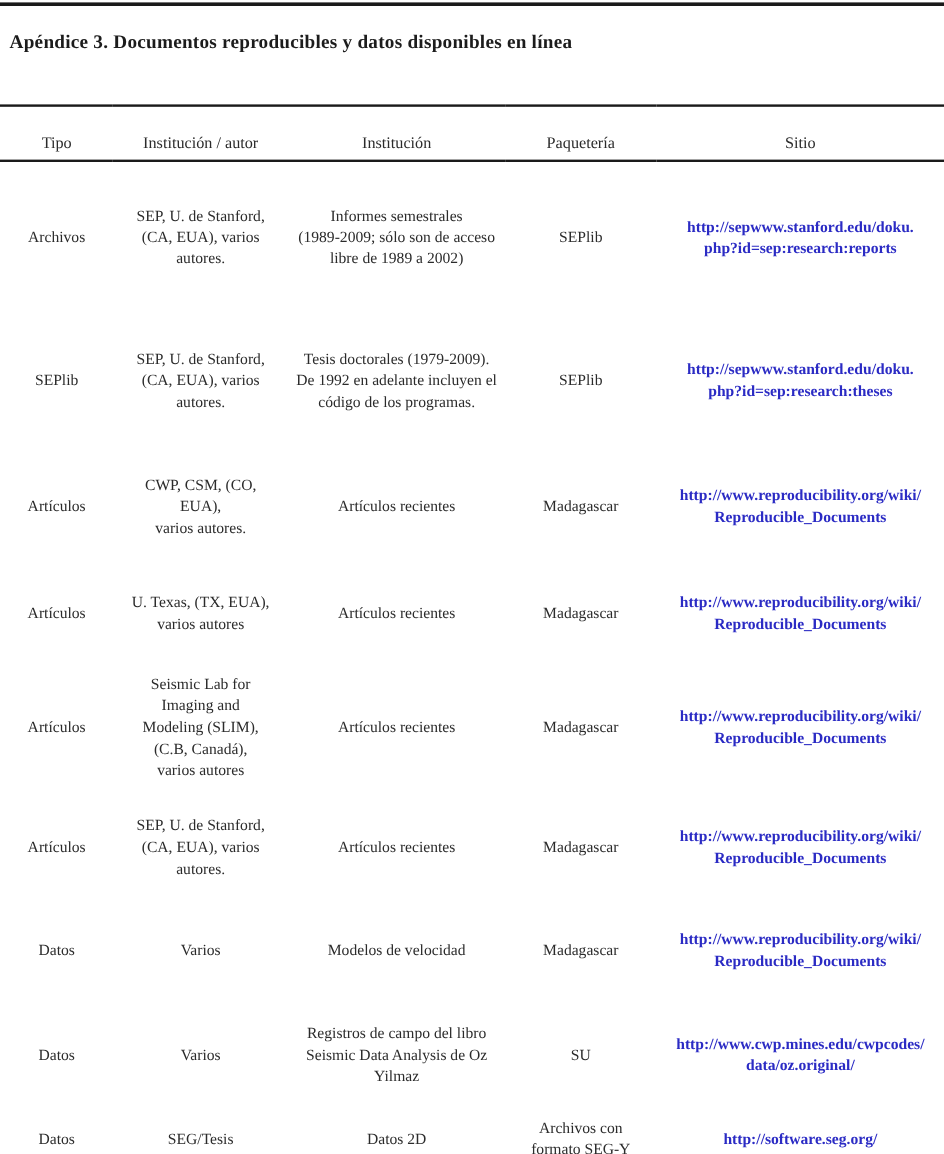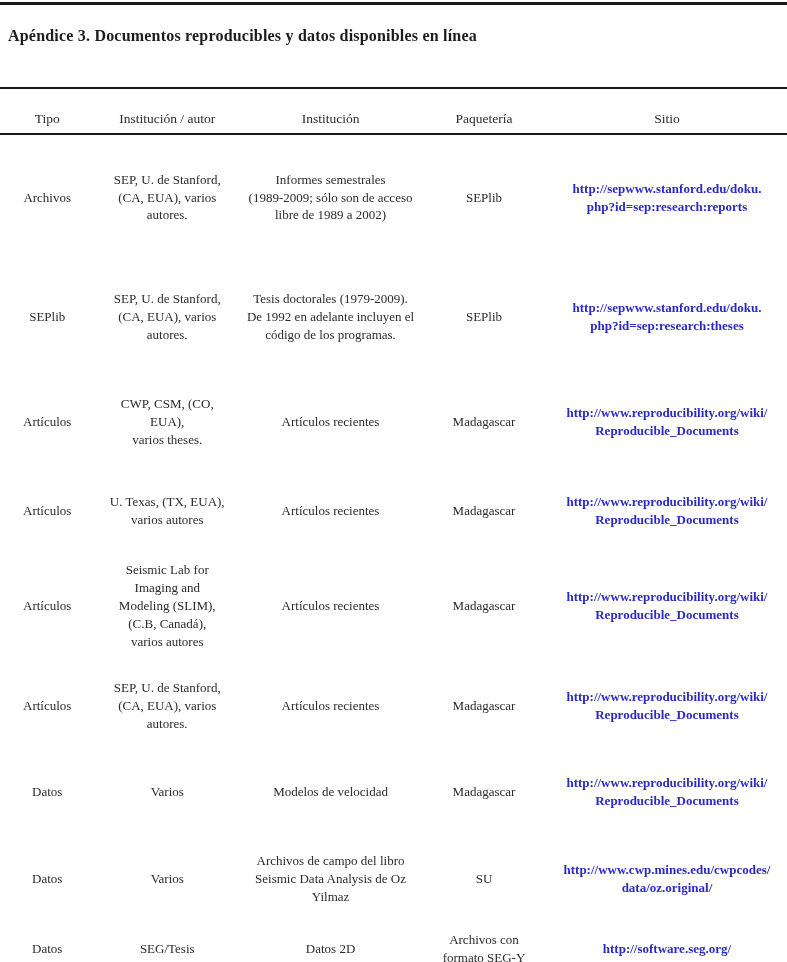--- a/index.html
+++ b/index.html
@@ -124,21 +124,21 @@
 código de los programas.</td>
     <td>SEPlib</td>
     <td><a class="link">http://sepwww.stanford.edu/doku.
 php?id=sep:research:theses</a></td>
   </tr>
 
   <tr>
     <td>Artículos</td>
     <td>CWP, CSM, (CO,
 EUA),
-varios theses.</td>
+varios autores.</td>
     <td>Artículos recientes</td>
     <td>Madagascar</td>
     <td><a class="link">http://www.reproducibility.org/wiki/
 Reproducible_Documents</a></td>
   </tr>
 
   <tr>
     <td>Artículos</td>
     <td>U. Texas, (TX, EUA),
 varios autores</td>
@@ -177,21 +177,21 @@
     <td>Varios</td>
     <td>Modelos de velocidad</td>
     <td>Madagascar</td>
     <td><a class="link">http://www.reproducibility.org/wiki/
 Reproducible_Documents</a></td>
   </tr>
 
   <tr>
     <td>Datos</td>
     <td>Varios</td>
-    <td>Archivos de campo del libro
+    <td>Registros de campo del libro
 Seismic Data Analysis de Oz
 Yilmaz</td>
     <td>SU</td>
     <td><a class="link">http://www.cwp.mines.edu/cwpcodes/
 data/oz.original/</a></td>
   </tr>
 
   <tr>
     <td>Datos</td>
     <td>SEG/Tesis</td>

